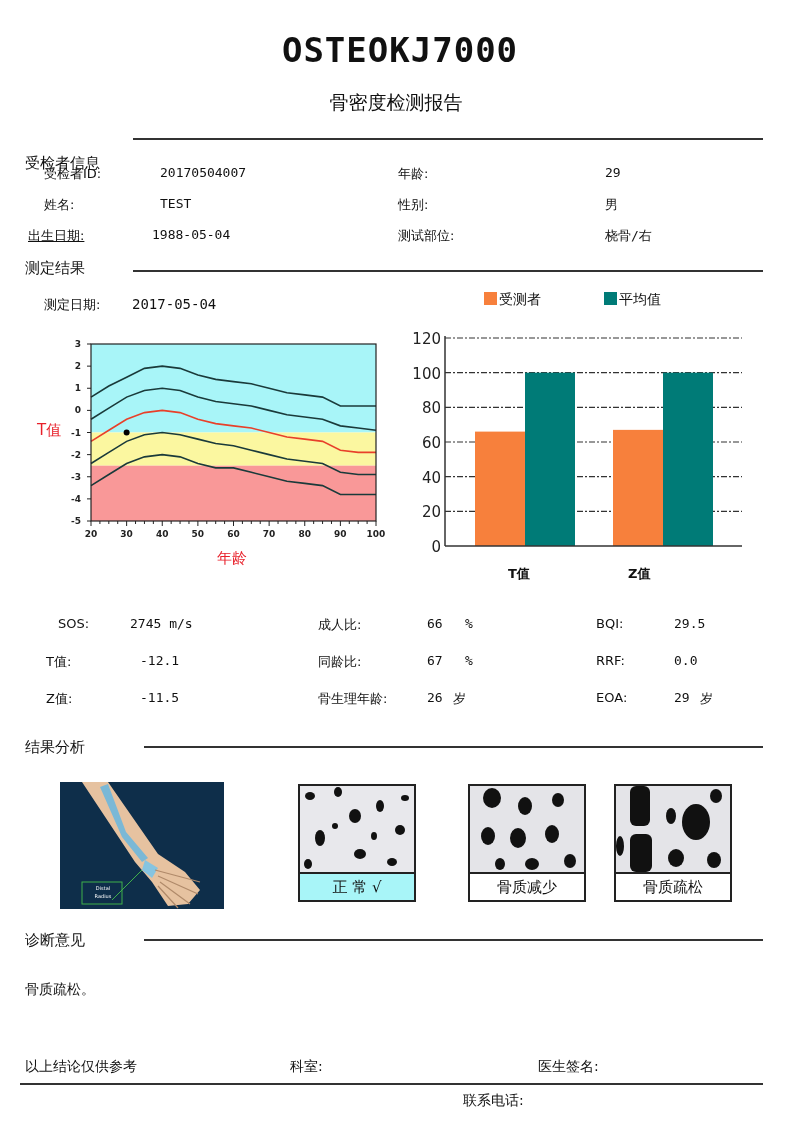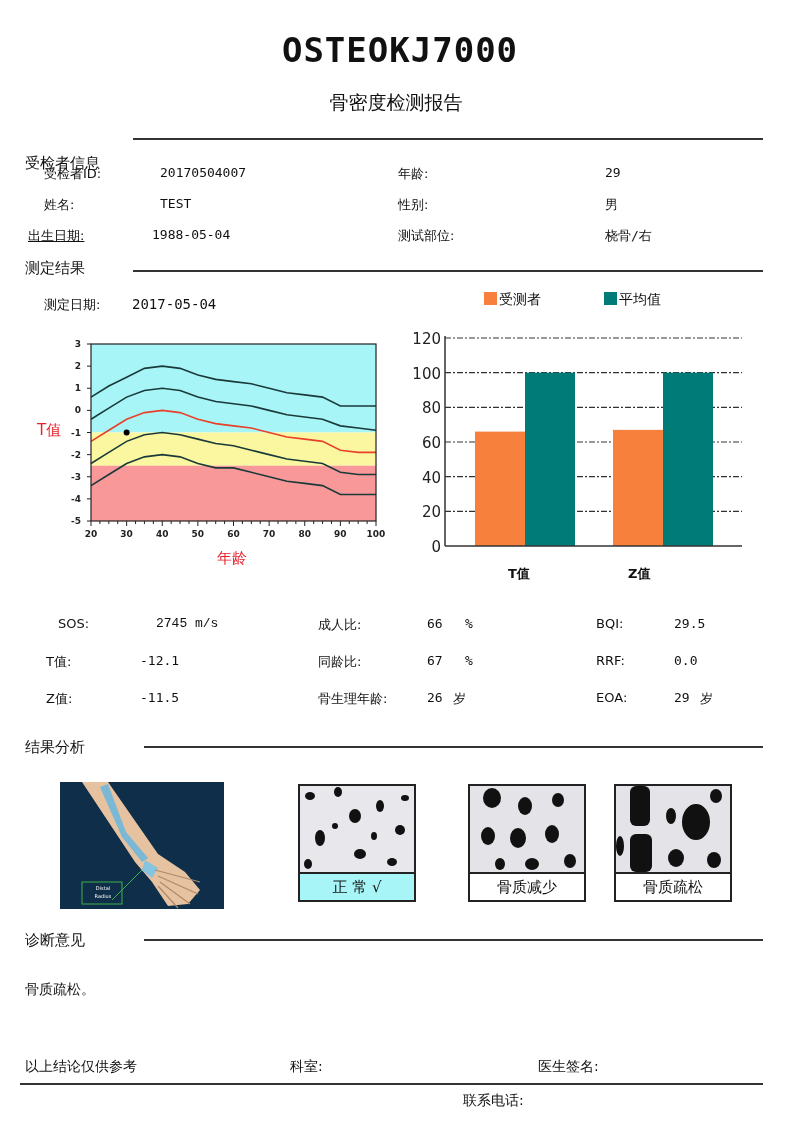--- a/index.html
+++ b/index.html
@@ -147,21 +147,21 @@
     <rect x="125" y="52.66666666666666" width="50" height="173.33333333333334" fill="#007B77"></rect>
     <rect x="213" y="109.86666666666666" width="50" height="116.13333333333334" fill="#F7803C"></rect>
     <rect x="263" y="52.66666666666666" width="50" height="173.33333333333334" fill="#007B77"></rect>
     <line x1="45" y1="16" x2="45" y2="226" stroke="#333" stroke-width="1.5"></line>
     <line x1="45" y1="226" x2="342" y2="226" stroke="#333" stroke-width="1.5"></line>
   </svg>
 <div class="abs" style="left:508px;top:565px;font-size:13px;font-weight:bold;">T值</div>
 <div class="abs" style="left:628px;top:565px;font-size:13px;font-weight:bold;">Z值</div>
 
 <div class="abs lbl" style="left:30px;top:616px;margin-left:28px;">SOS:</div>
-<div class="abs val" style="left:156px;top:616px;font-family:Liberation Mono, monospace;">2745 m/s</div>
+<div class="abs val" style="left:130px;top:616px;">2745 m/s</div>
 <div class="abs lbl" style="left:46px;top:653px;">T值:</div>
 <div class="abs val" style="left:140px;top:653px;">-12.1</div>
 <div class="abs lbl" style="left:46px;top:690px;">Z值:</div>
 <div class="abs val" style="left:140px;top:690px;">-11.5</div>
 
 <div class="abs lbl" style="left:318px;top:616px;">成人比:</div>
 <div class="abs val" style="left:427px;top:616px;">66</div>
 <div class="abs val" style="left:465px;top:616px;">%</div>
 <div class="abs lbl" style="left:318px;top:653px;">同龄比:</div>
 <div class="abs val" style="left:427px;top:653px;">67</div>

